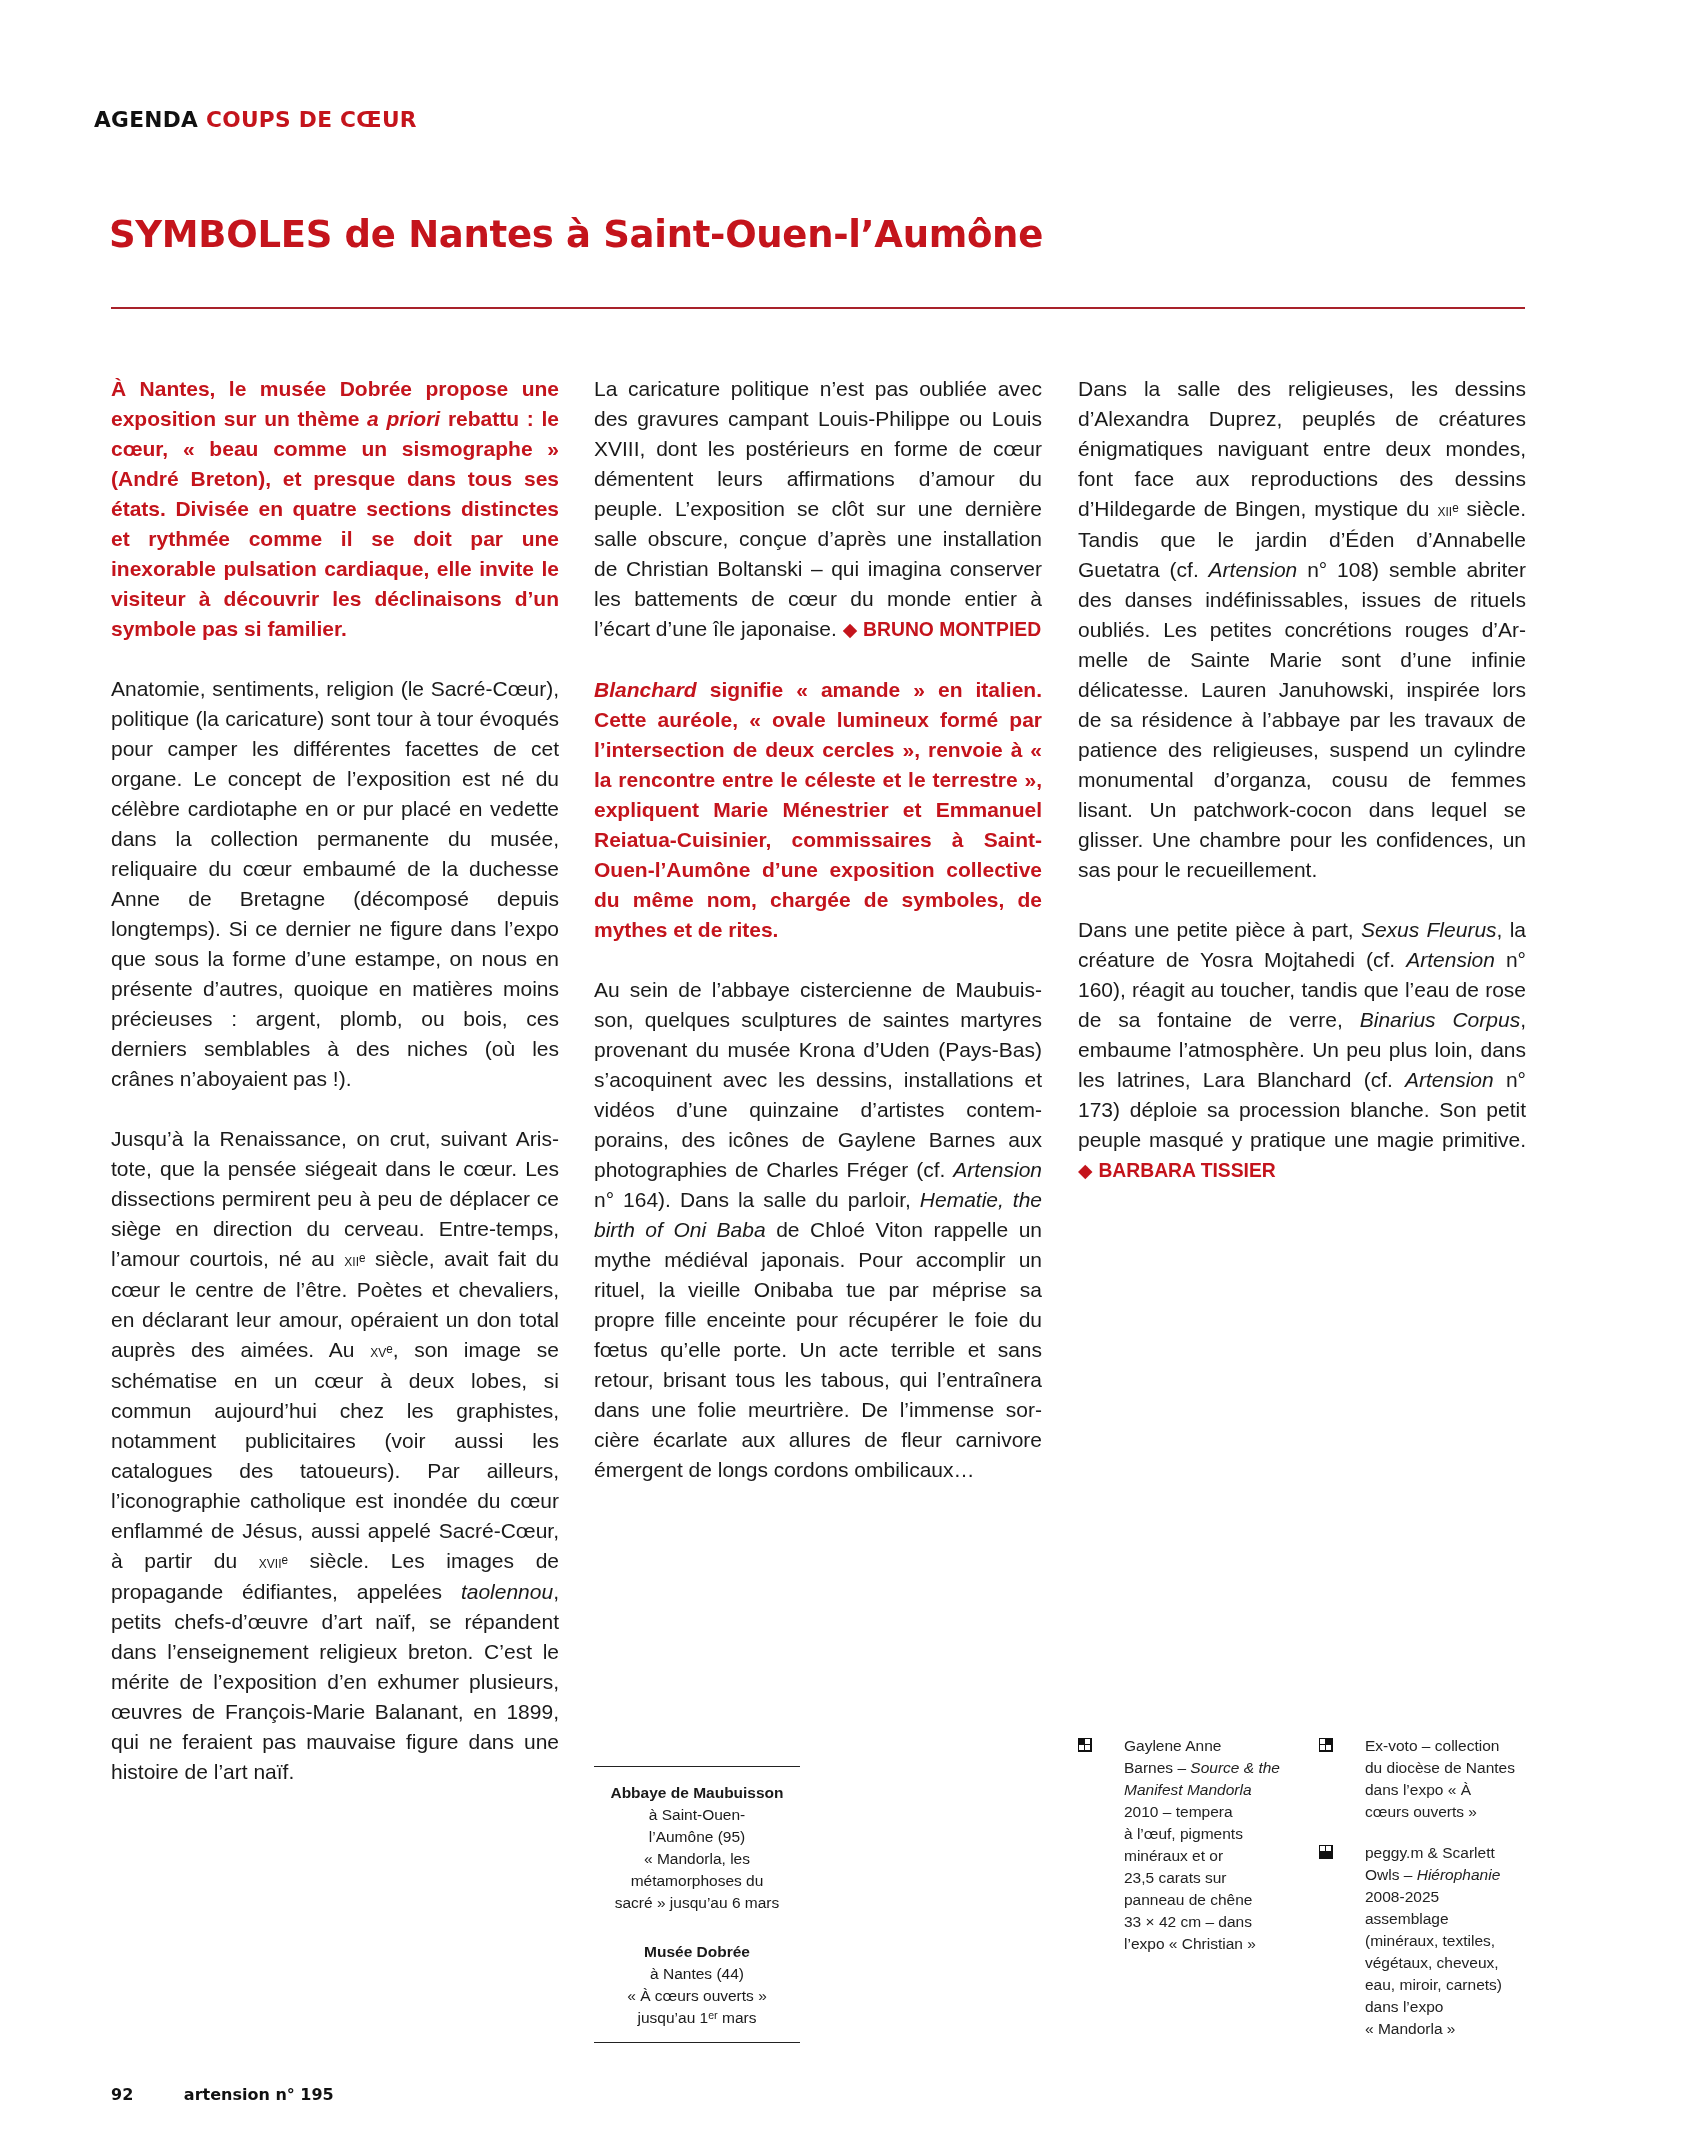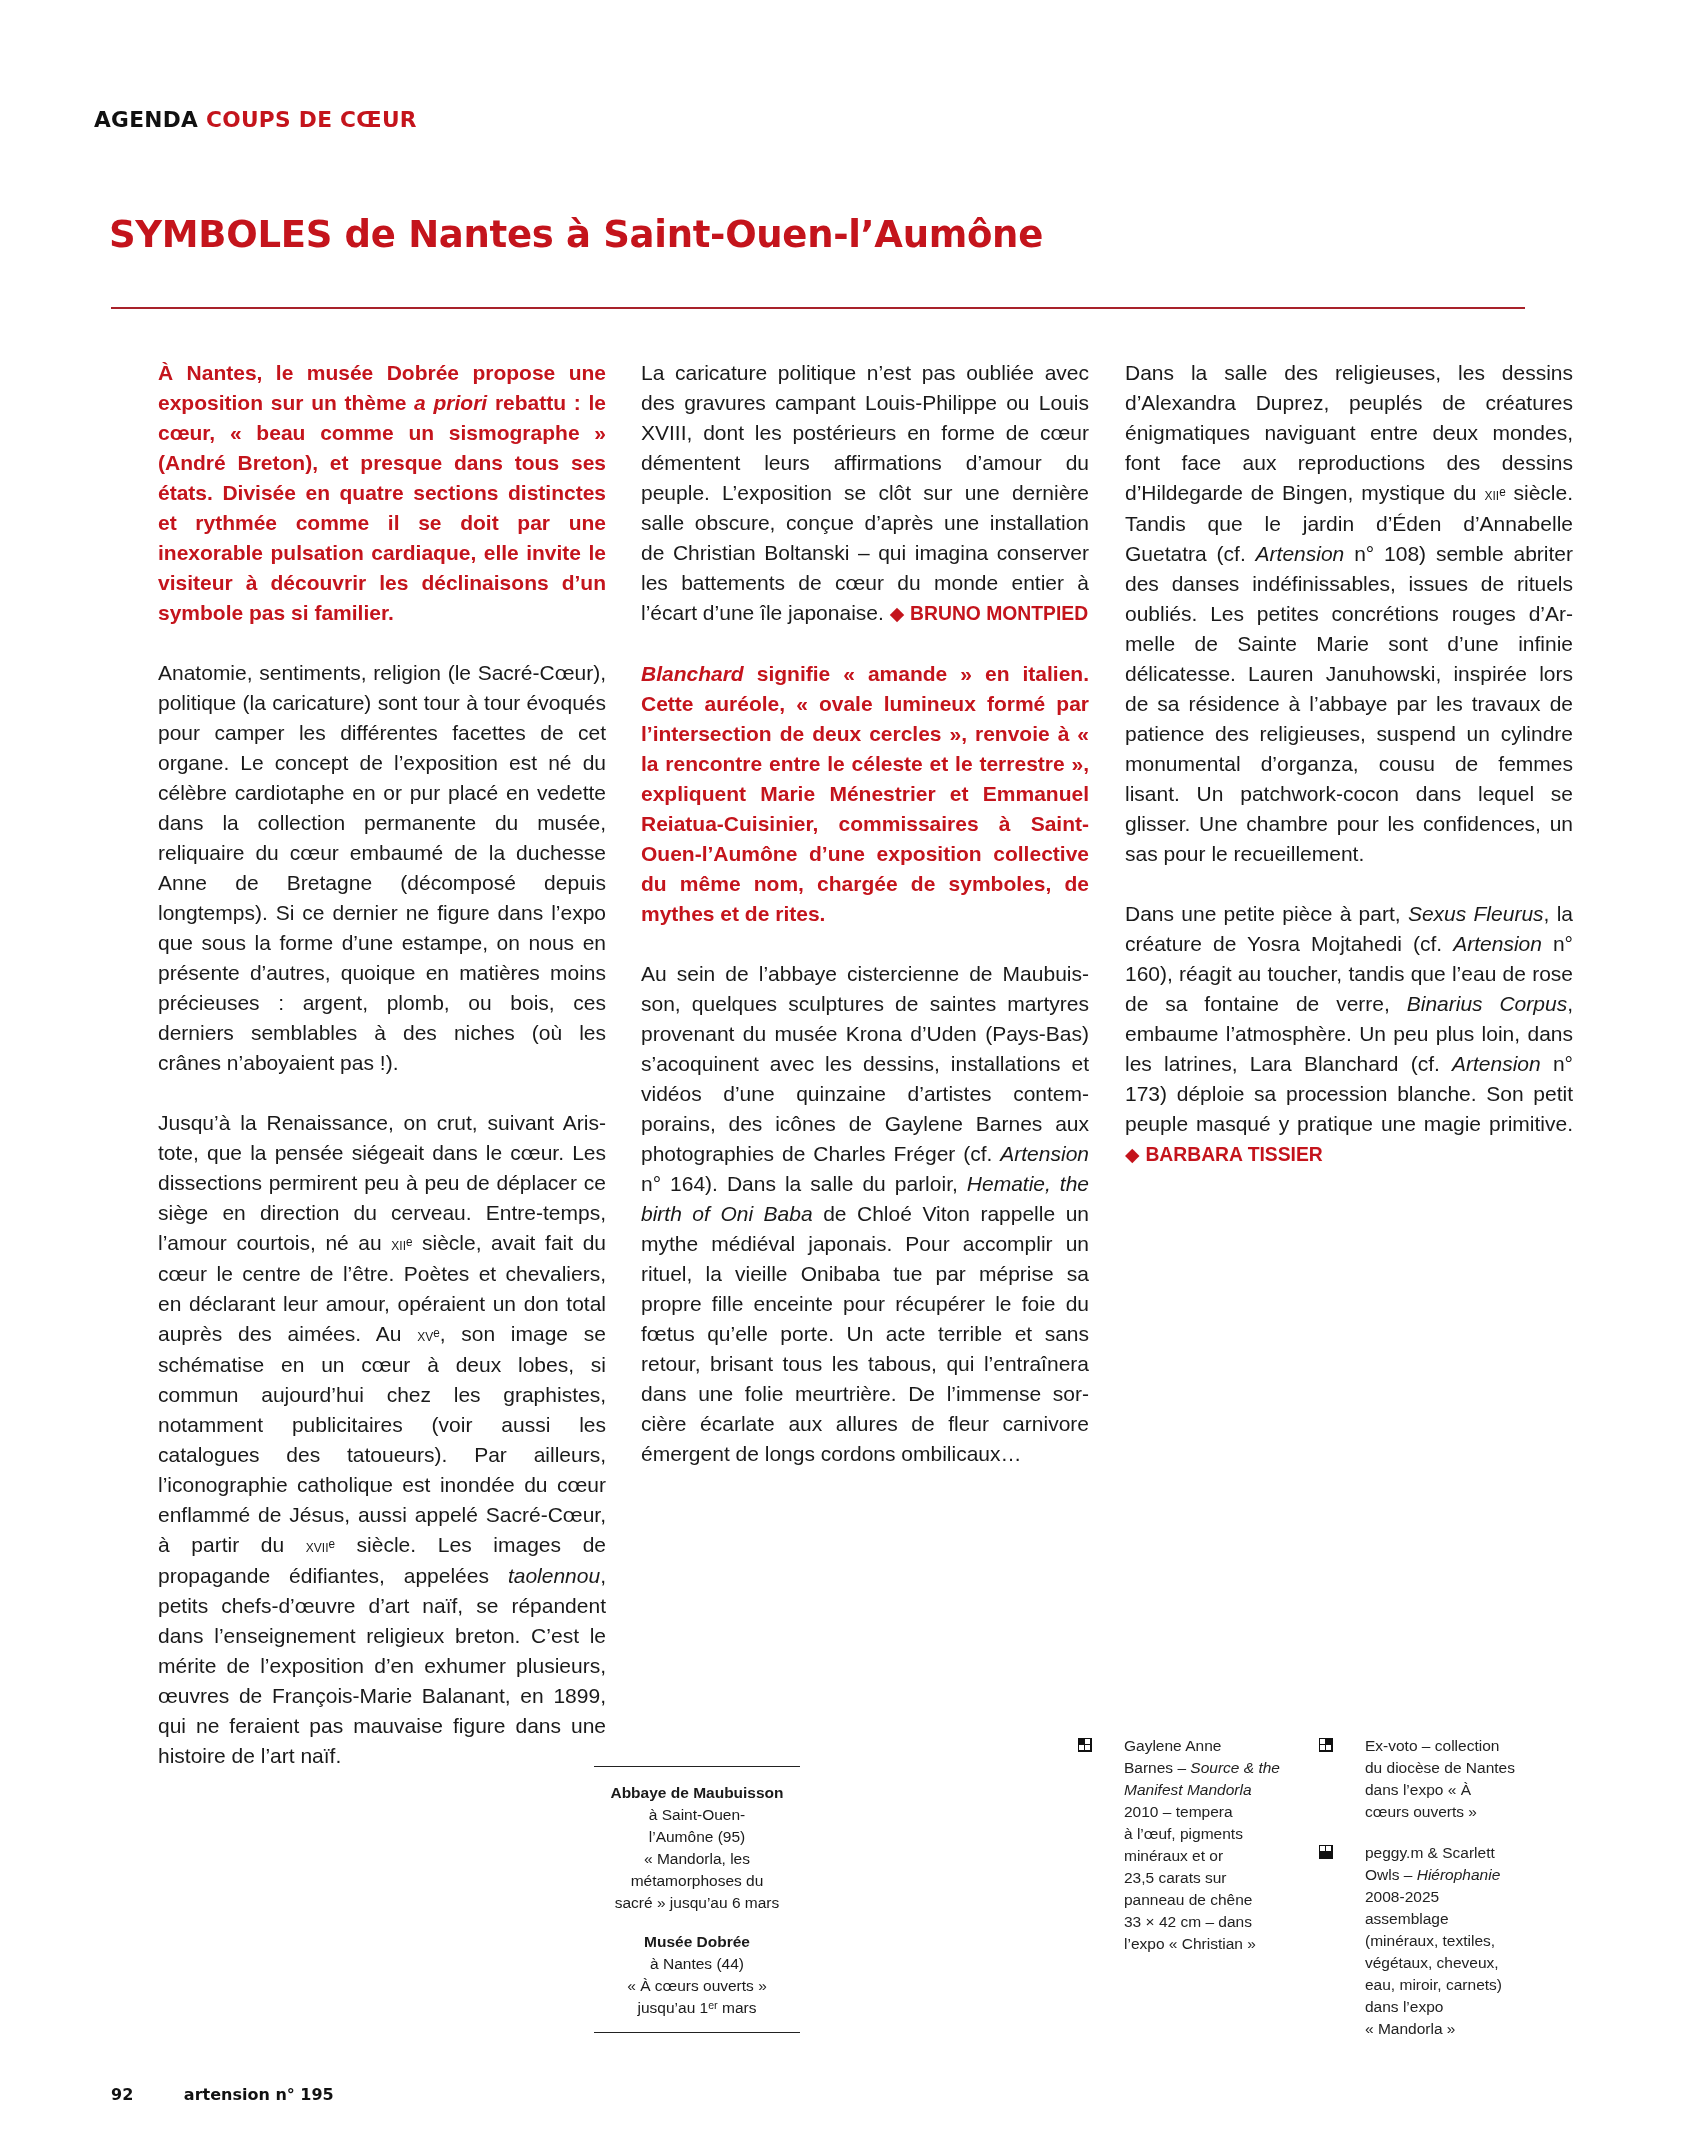--- a/index.html
+++ b/index.html
@@ -6,34 +6,34 @@
   body { width:1706px; height:2151px; position:relative; overflow:hidden;
          font-family:"Liberation Sans", sans-serif; color:#1a1a1a; }
   .abs { position:absolute; }
   .section-head { left:94px; top:107px; font-family:"DejaVu Sans", sans-serif; font-weight:bold;
                   font-size:21.7px; letter-spacing:0.3px; }
   .section-head .k { color:#111; }
   .section-head .r { color:#c4141c; }
   .title { left:109px; top:213px; font-family:"DejaVu Sans", sans-serif; font-weight:bold;
            font-size:37px; color:#c4141c; letter-spacing:-0.3px; white-space:nowrap; }
   .title-rule { left:111px; top:307px; width:1414px; height:1.9px; background:#a8222a; }
-  .col { position:absolute; top:358px; width:448px; font-size:21px; line-height:30px;
-         text-align:justify; hyphens:manual;margin-left:47px; }
+  .col { position:absolute; top:374px; width:448px; font-size:21px; line-height:30px;
+         text-align:justify; hyphens:manual; }
   .col p { margin:0 0 30px 0; }
   .col1 { left:111px; }
   .col2 { left:594px; }
   .col3 { left:1078px; }
   .lead { color:#c4141c; font-weight:bold; }
   .sc { font-variant:small-caps; font-size:0.82em; }
   .sig { color:#c4141c; font-weight:bold; font-size:0.92em; }
   .diamond { color:#c4141c; font-size:0.9em; }
   .infobox { left:594px; top:1766px; width:206px; border-top:1.9px solid #222; border-bottom:1.9px solid #222;
              padding:15px 0 13px 0; text-align:center; font-size:15.5px; line-height:22px; }
   .infobox .venue { font-weight:bold; }
-  .infobox .block { margin-bottom:17px; }
+  .infobox .block { margin-bottom:27px; }
   .infobox .block:last-child { margin-bottom:0; }
   .caption { position:absolute; font-size:15.5px; line-height:22px; color:#222; }
   .caption .txt { position:absolute; left:46px; top:0; }
   .cap-icon { position:absolute; left:0; top:2.8px; width:14px; height:14px; border:1.4px solid #111;
               box-sizing:border-box; display:grid; grid-template-columns:1fr 1fr; grid-template-rows:1fr 1fr; }
   .cap-icon span { border-right:0.9px solid #111; border-bottom:0.9px solid #111; }
   .cap-icon span.f { background:#111; }
   .footer { left:111px; top:2085px; font-family:"DejaVu Sans", sans-serif; font-weight:bold; font-size:16px; color:#111; }
   .footer .mag { margin-left:45px; }
   i { font-style:italic; }

